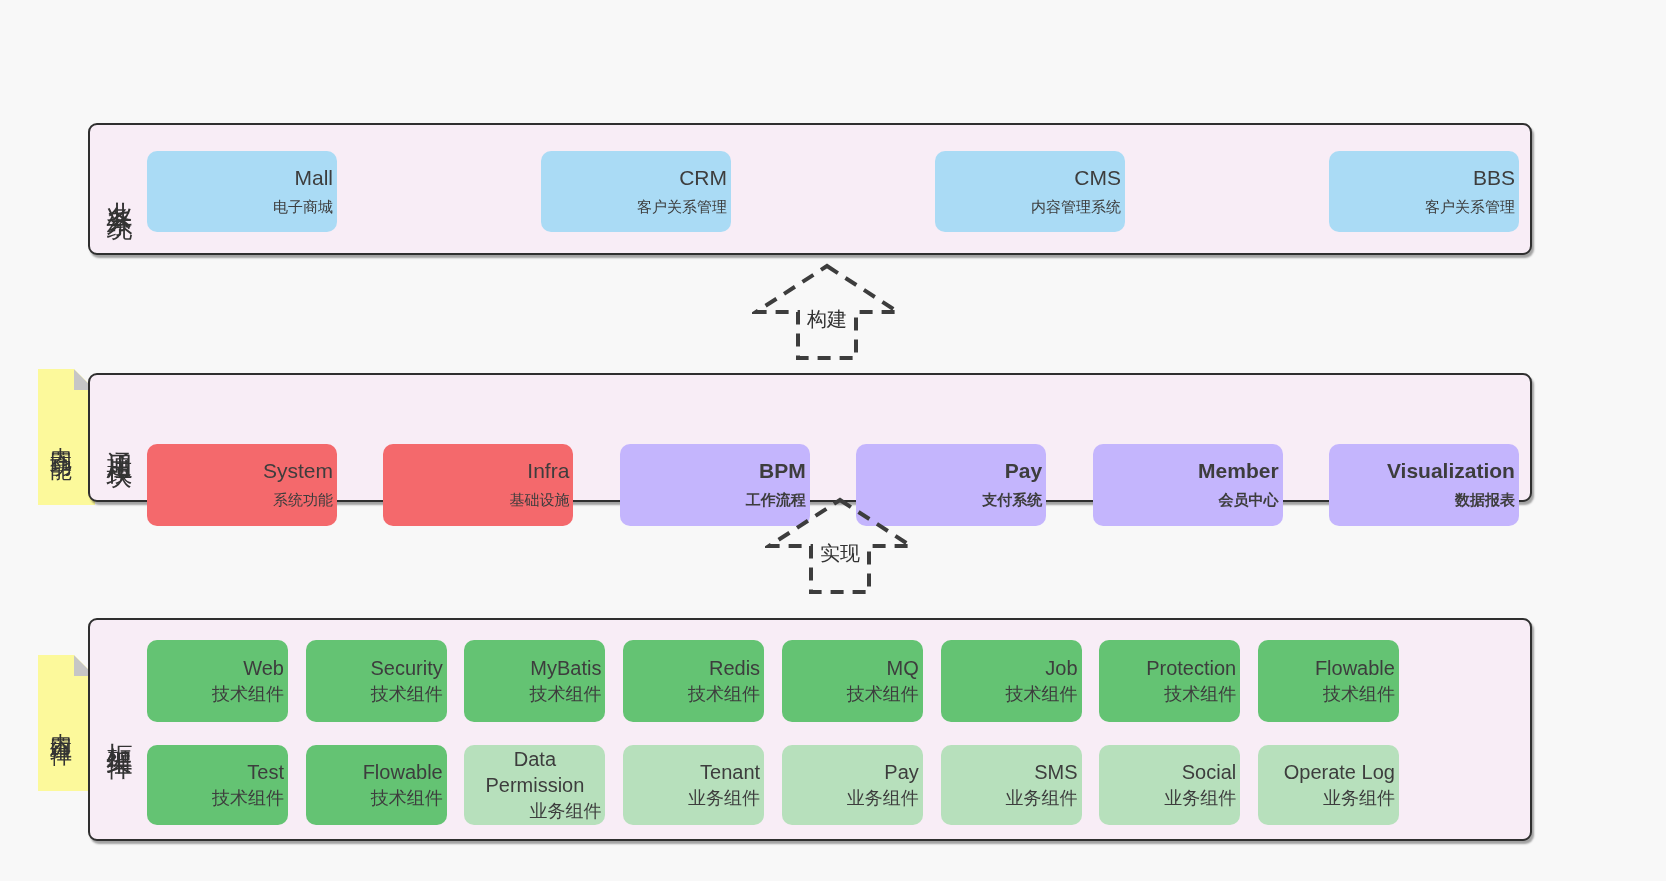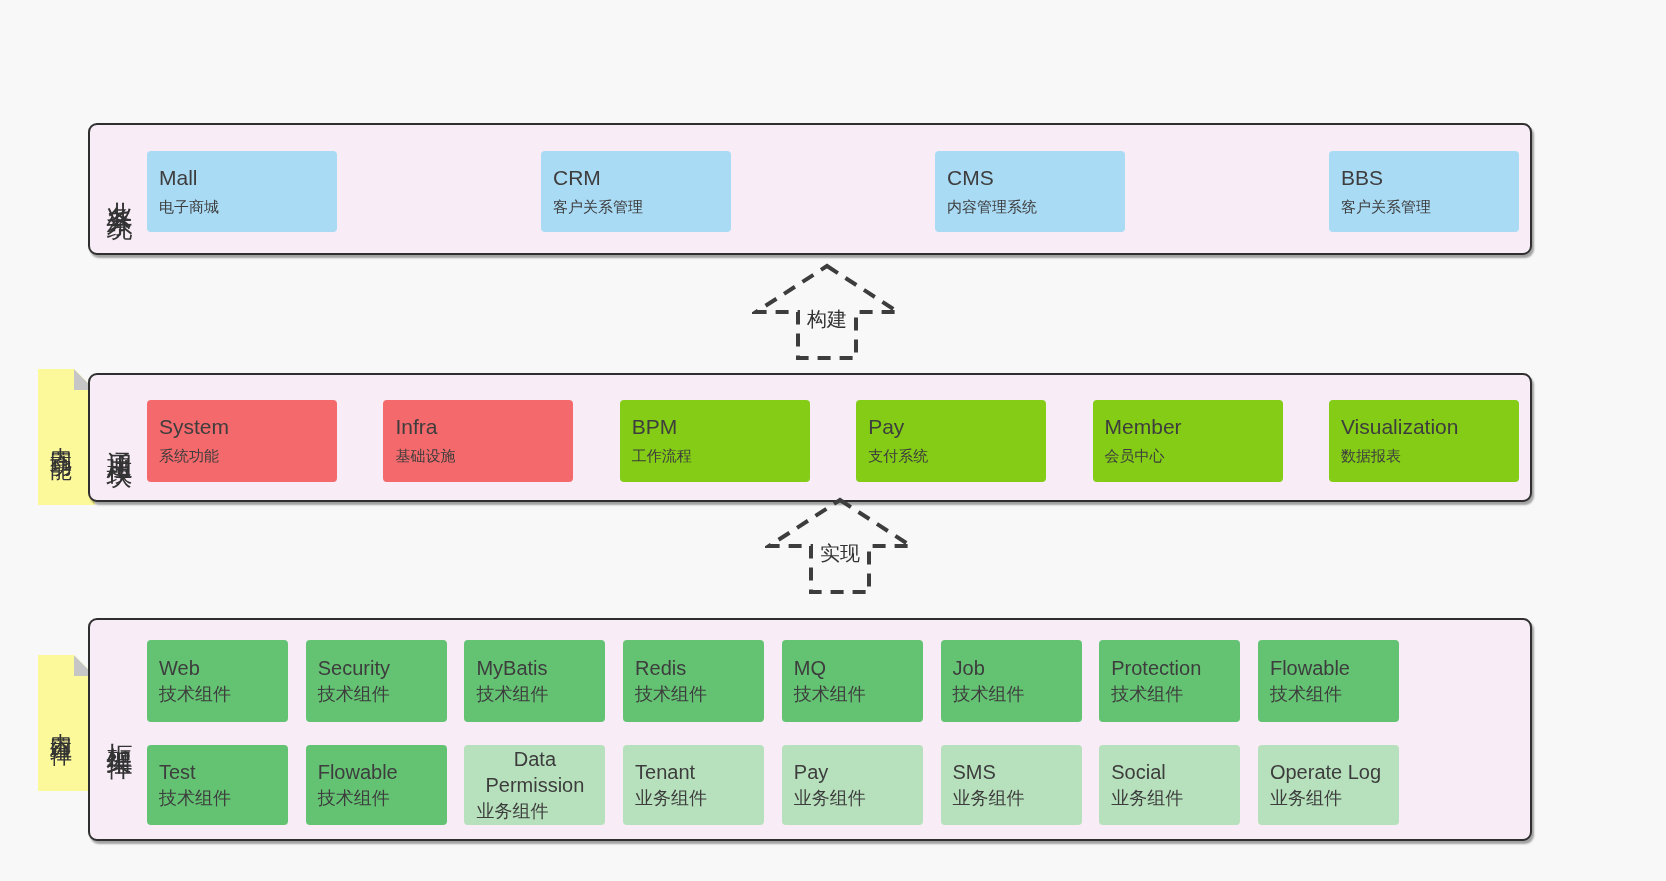--- a/index.html
+++ b/index.html
@@ -57,44 +57,44 @@
   
   .row6{
     position:absolute;left:57px;width:1372px;
     display:flex;justify-content:space-between;
   }
   .row8{
     position:absolute;left:57px;width:1252px;
     display:flex;justify-content:space-between;
   }
   .box{
-    border-radius:4px;
+    border-radius:10px;
     display:flex;flex-direction:column;
-    align-items:flex-start;justify-content:center;
+    align-items:flex-end;justify-content:center;
     text-align:center;color:#3d3d3d;
-    box-sizing:border-box;padding:2px 12px;
+    box-sizing:border-box;padding:2px 4px;
   }
   .row6 .box{width:190px;}
   .panel-top .row6{top:26px;height:81px;}
   .panel-top .box{height:81px;}
   .panel-mid .row6{top:25px;height:82px;}
-  .panel-mid .box{height:82px;}
+  .panel-mid .box{height:82px;margin-top:44px;}
   .row8 .box{width:141px;height:82px;}
   .rowA{top:20px;}
   .rowB{top:125px;}
   .rowB .box{height:80px;}
 
   .box .en{font-size:21px;line-height:29px;}
   .box .zh{font-size:15px;line-height:29px;}
   .row8 .box .en{font-size:20px;line-height:26px;}
   .row8 .box .zh{font-size:18px;line-height:26px;}
 
   .blue{background:#aadbf5;}
   .red{background:#f4696c;}
-  .pink{background:#84cc16;}
+  .pink{background:#c4b5fd;font-weight:bold;}
   .green{background:#64c373;}
   .lightgreen{background:#b7e0bc;}
 
   
   .arrow{position:absolute;width:150px;height:100px;}
   .arrow-1{left:752px;top:262px;}
   .arrow-2{left:765px;top:496px;}
   .arrow text{
     font-family:"Liberation Sans","DejaVu Sans",sans-serif;
     font-size:20px;fill:#333;

